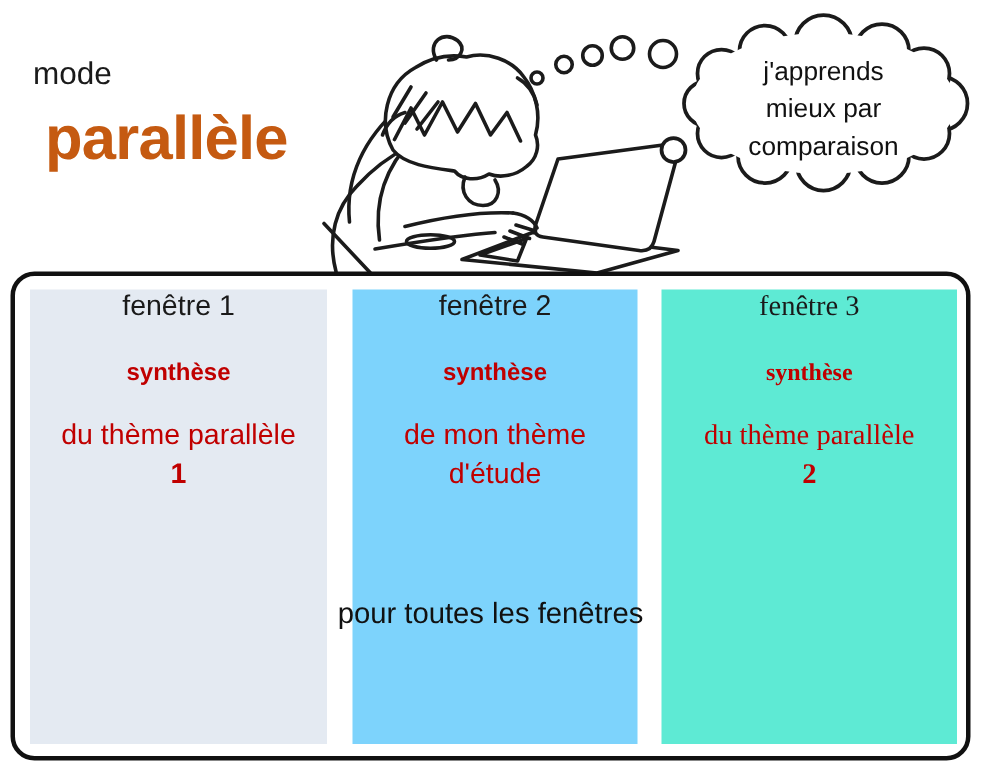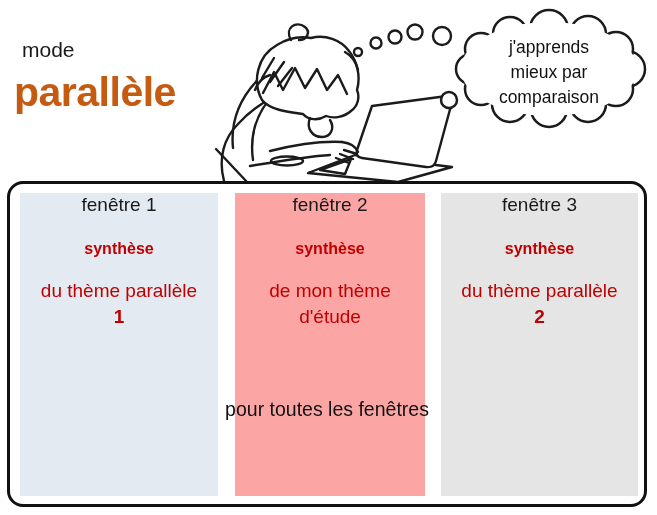--- a/index.html
+++ b/index.html
@@ -2,21 +2,21 @@
 <html><head>
 <meta charset="utf-8">
 <style>
   html,body{margin:0;padding:0;background:#ffffff;}
   .stage{
     position:relative;width:657px;height:515px;background:#ffffff;overflow:hidden;
     font-family:"Liberation Sans","DejaVu Sans",sans-serif;color:#1a1a1a;
   }
   
   .mode-label{position:absolute;left:22px;top:38px;font-size:21px;line-height:24px;}
-  .mode-value{position:absolute;left:14px;top:70px;font-size:41px;font-weight:bold;line-height:44px;letter-spacing:-0.5px;}
+  .mode-value{position:absolute;left:30px;top:70px;font-size:41px;font-weight:bold;line-height:44px;letter-spacing:-0.5px;}
   
   .illustration{position:absolute;left:0;top:0;width:657px;height:190px;}
   
   .main-box{
     position:absolute;left:7px;top:181px;width:634px;height:320px;
     border:3px solid #111111;border-radius:16px;background:#ffffff;
   }
   .window-card{position:absolute;top:9px;height:303px;text-align:center;}
   .window-card.c1{left:10px;width:198px;}
   .window-card.c2{left:225px;width:190px;}
@@ -100,28 +100,28 @@
 
   <div class="main-box">
 
     <div class="window-card c1" style="background-color: rgb(228, 234, 242);">
       <div class="window-title">fenêtre 1</div>
       <div class="window-heading" style="color: rgb(192, 0, 0);">synthèse</div>
       <div class="window-detail" style="color: rgb(192, 0, 0);">du thème parallèle</div>
       <div class="window-emph" style="color: rgb(192, 0, 0);">1</div>
     </div>
 
-    <div class="window-card c2" style="background-color: #fca5a5;">
+    <div class="window-card c2" style="background-color: #7dd3fc;">
       <div class="window-title">fenêtre 2</div>
       <div class="window-heading" style="color: rgb(192, 0, 0);">synthèse</div>
       <div class="window-detail" style="color: rgb(192, 0, 0);">de mon thème</div>
       <div class="window-detail" style="margin-top: 0px; color: rgb(192, 0, 0);">d'étude</div>
     </div>
 
-    <div class="window-card c3" style="background-color: #e5e5e5;">
+    <div class="window-card c3" style="background-color: #5eead4; font-family: Liberation Serif, serif;">
       <div class="window-title">fenêtre 3</div>
       <div class="window-heading" style="color: rgb(192, 0, 0);">synthèse</div>
       <div class="window-detail" style="color: rgb(192, 0, 0);">du thème parallèle</div>
       <div class="window-emph" style="color: rgb(192, 0, 0);">2</div>
     </div>
 
     <div class="panel-footer">
       <div class="footer-line">pour toutes les fenêtres</div>
     </div>
 

